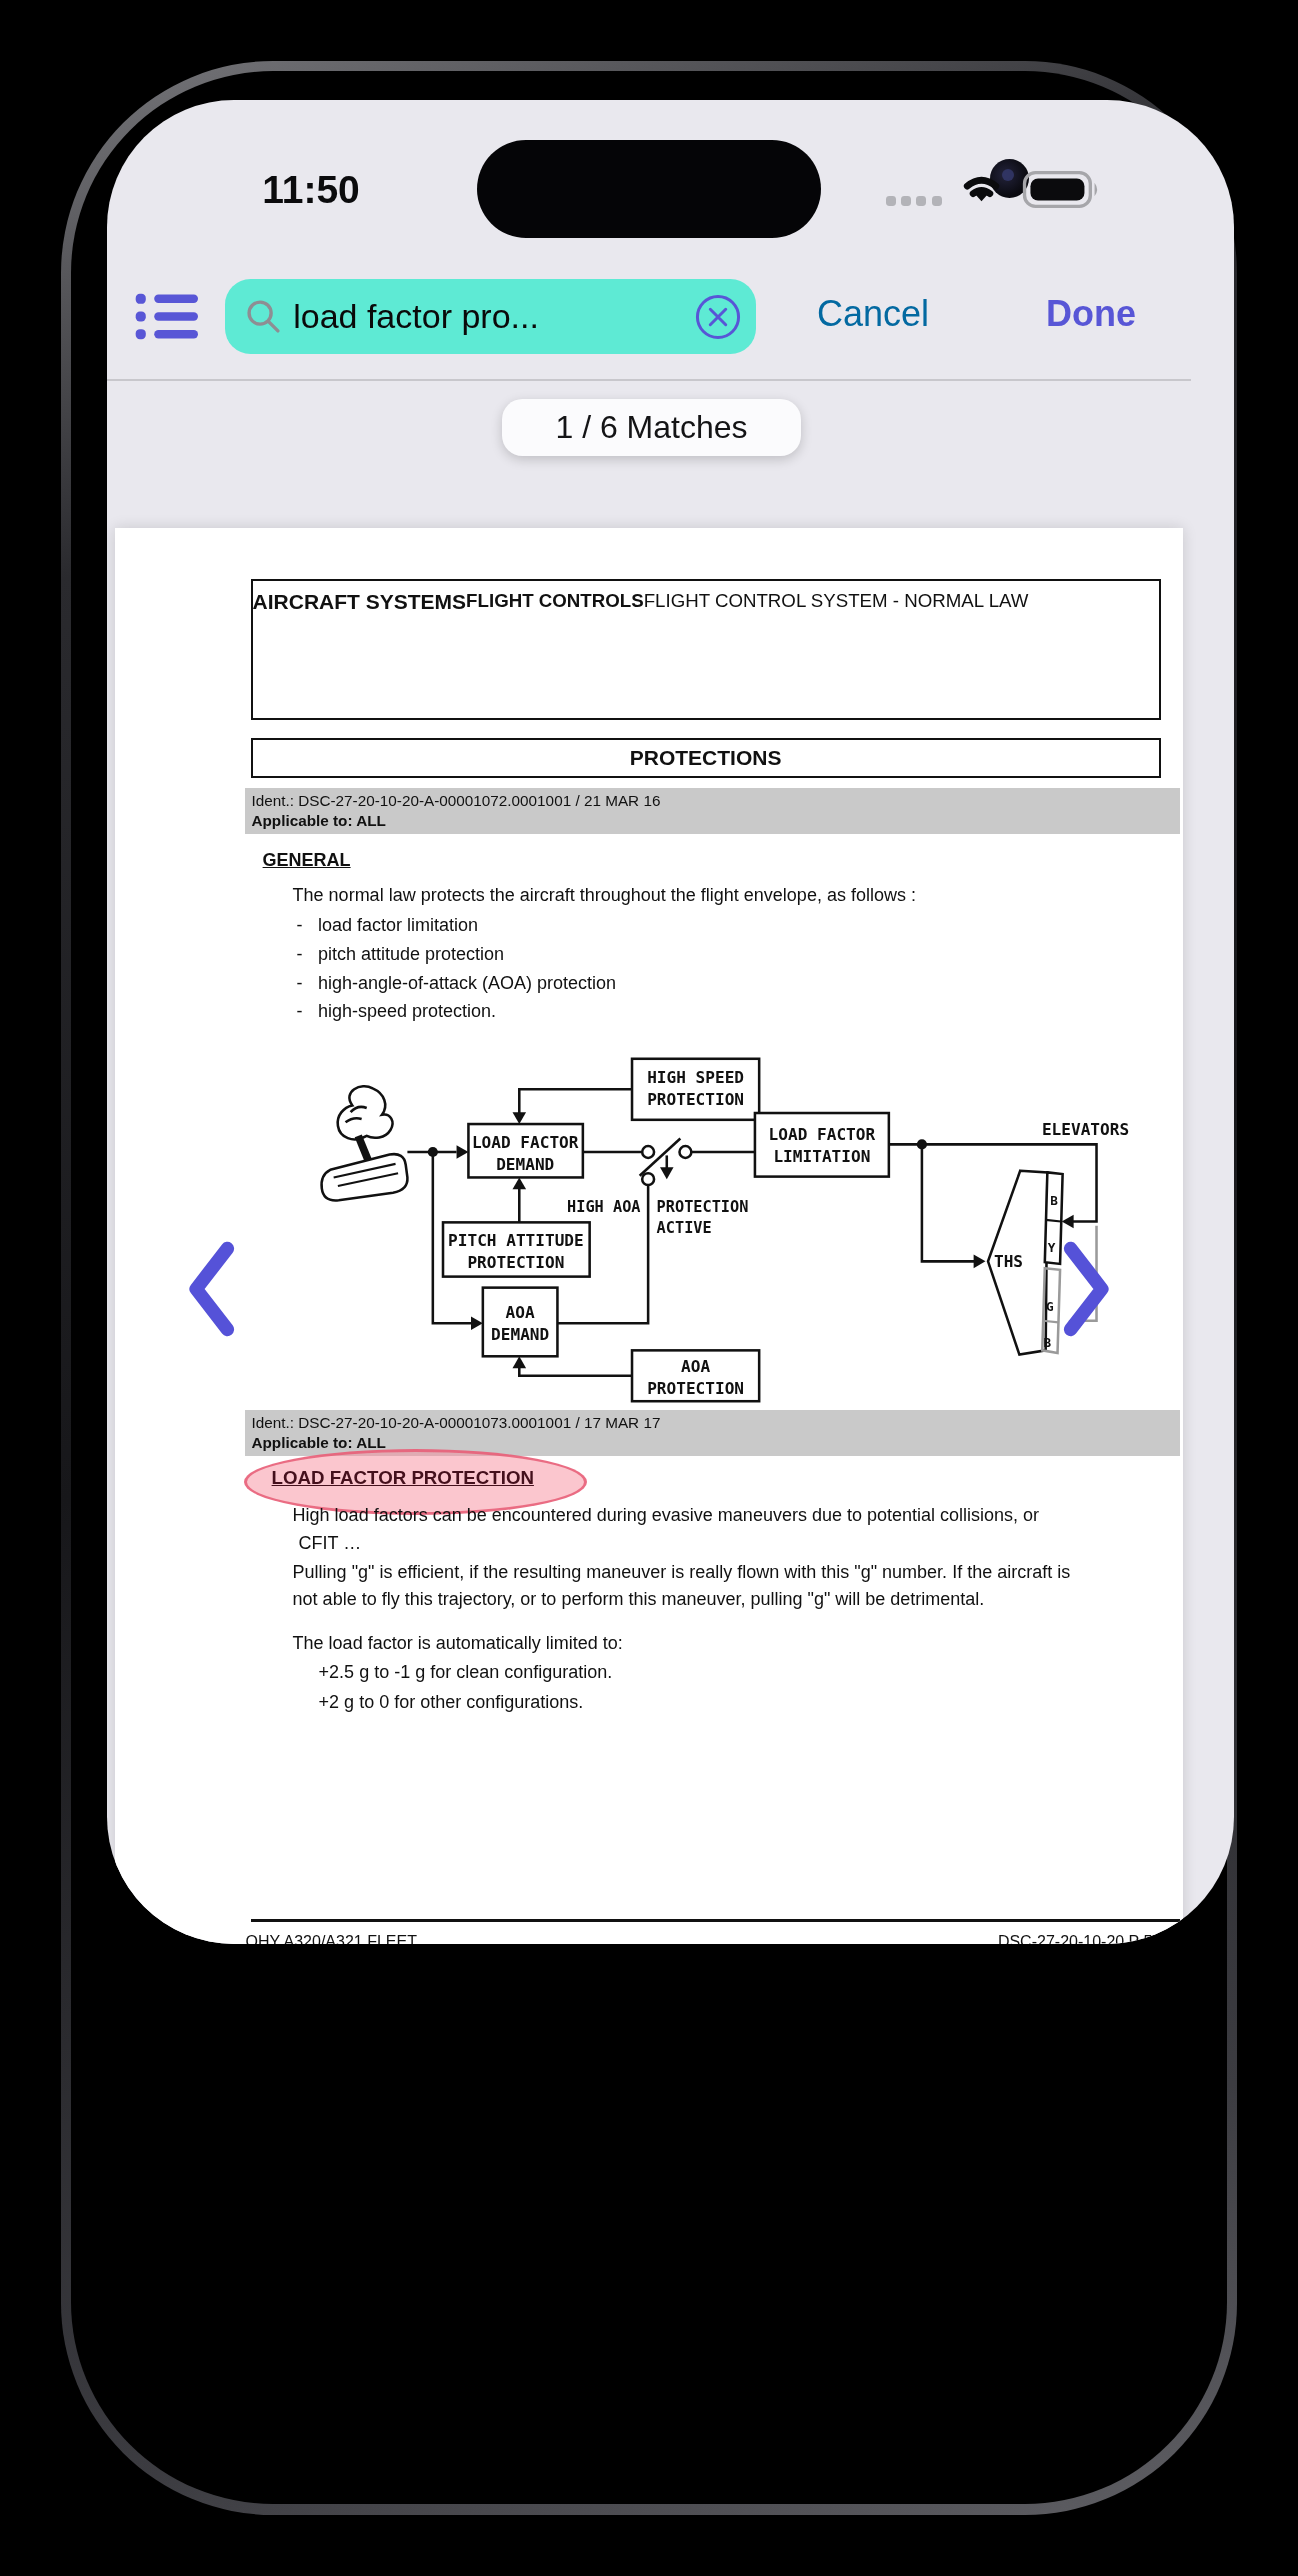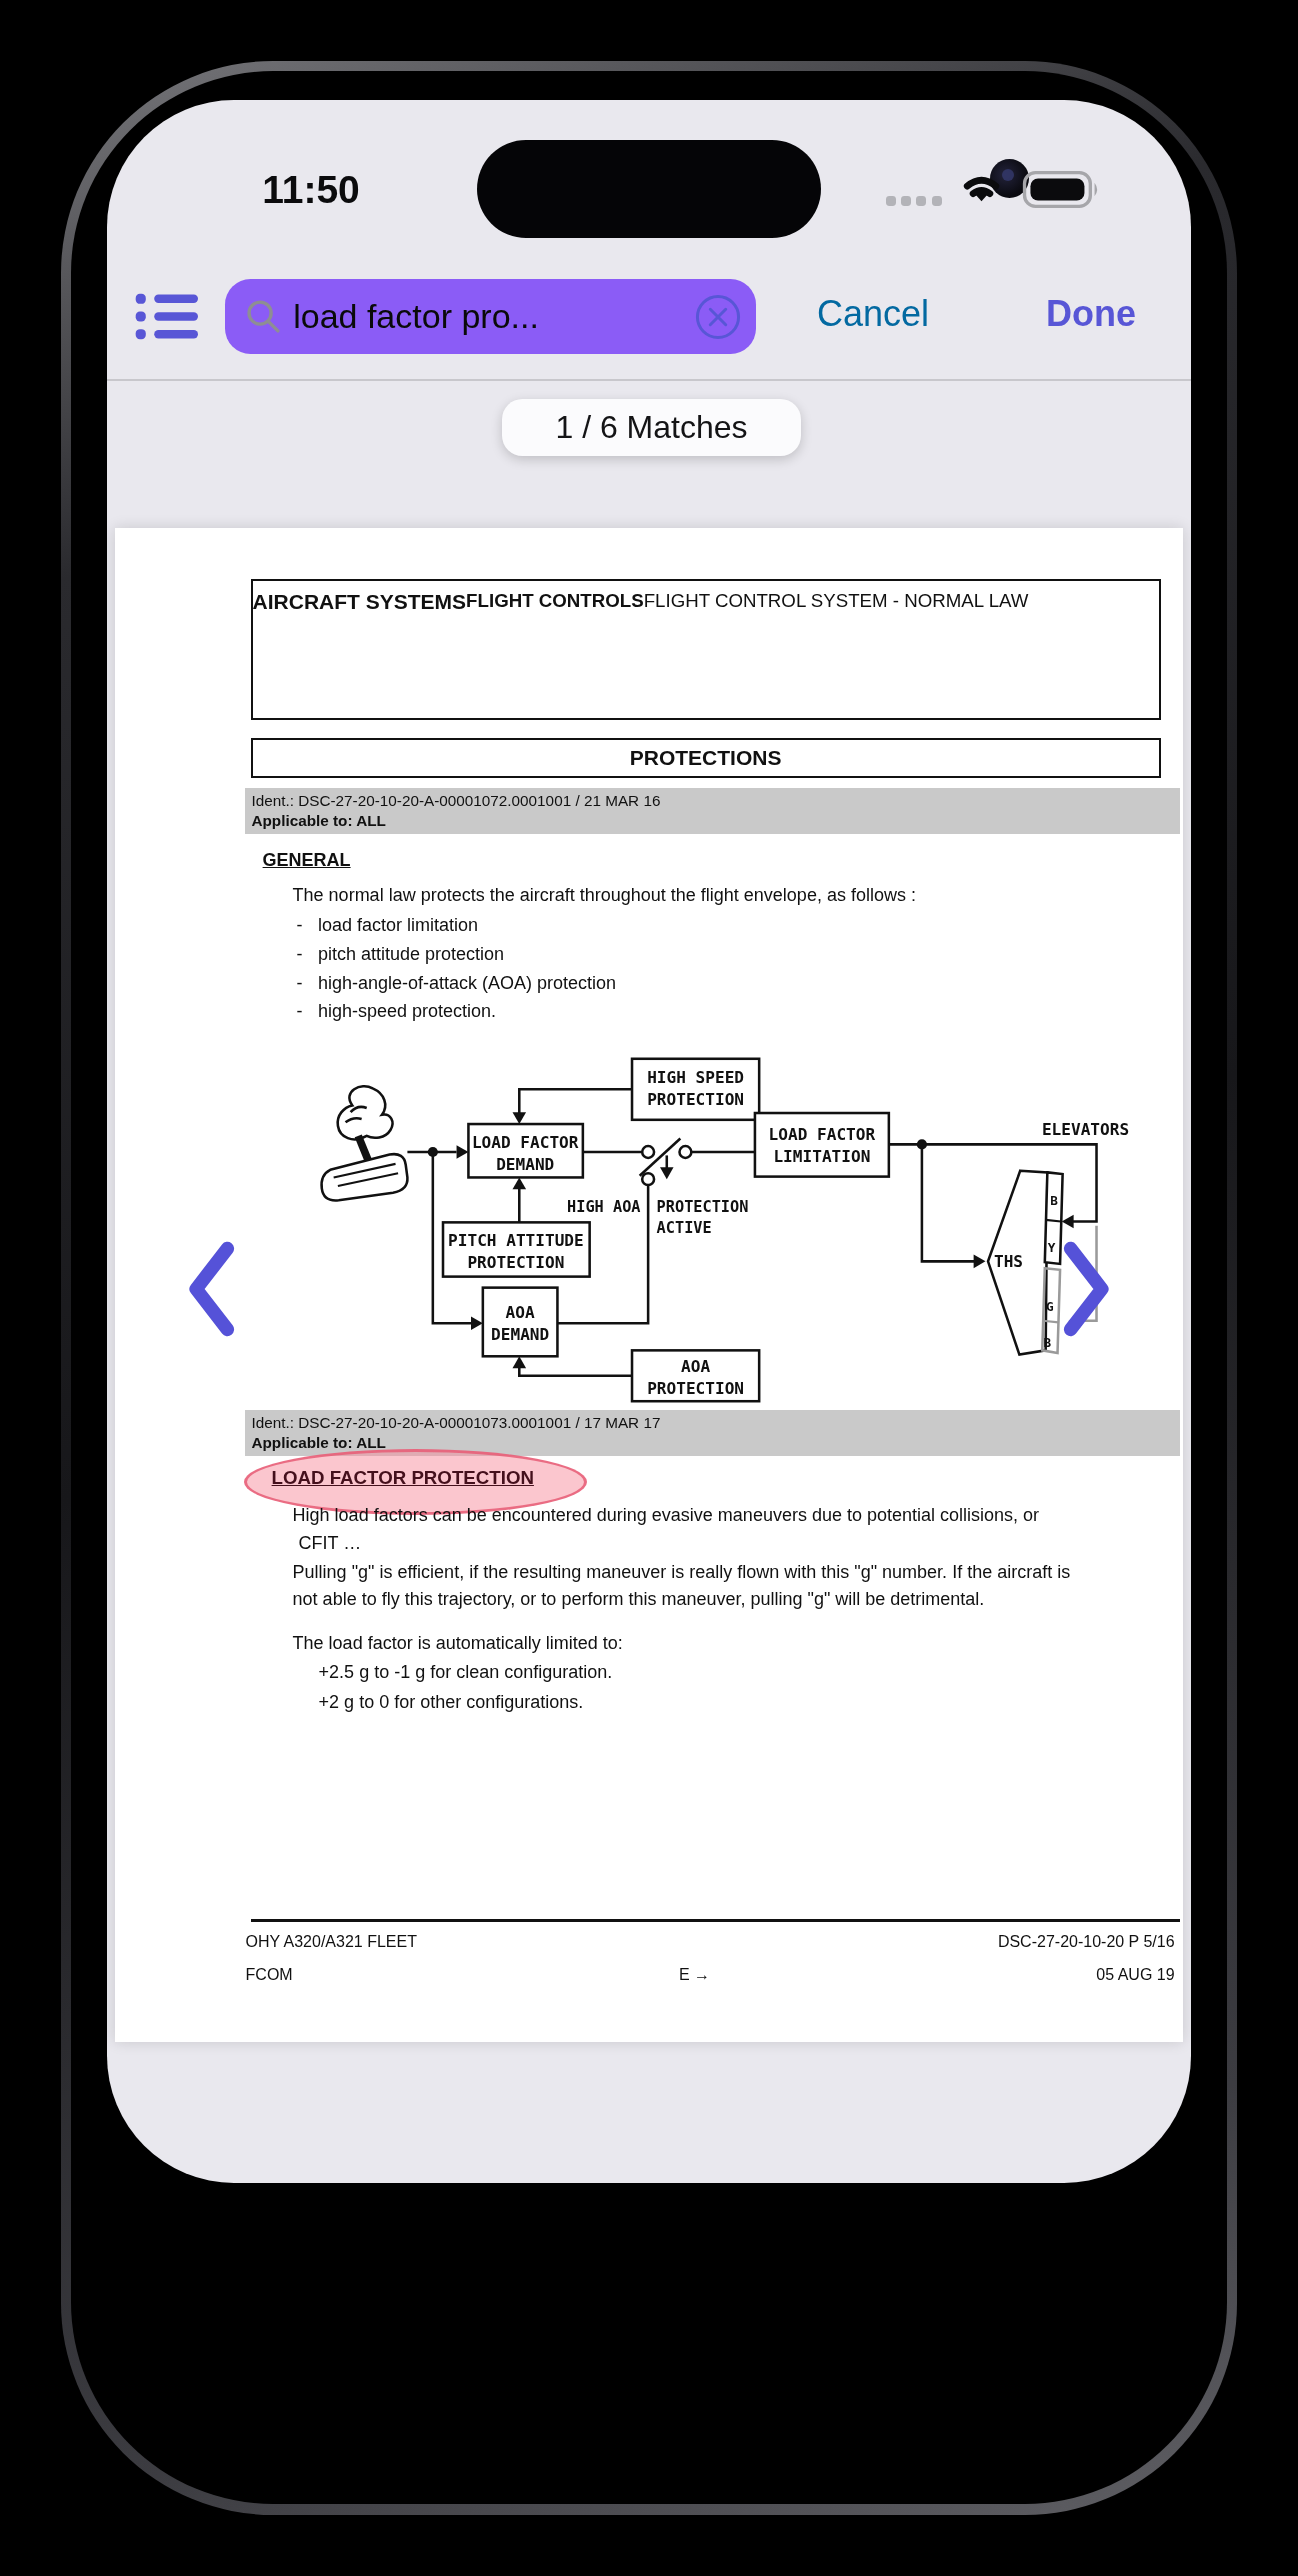--- a/index.html
+++ b/index.html
@@ -4,34 +4,34 @@
 <style>
   html,body{margin:0;padding:0;background:#000;}
   body{width:1298px;height:2576px;position:relative;font-family:"Liberation Sans",sans-serif;
        -webkit-font-smoothing:antialiased;}
   .abs{position:absolute;}
 
   
   .phone-outer{position:absolute;left:61px;top:61px;width:1176px;height:2454px;border-radius:212px;
     background:linear-gradient(160deg,#77777b 0%,#2a2a2e 18%,#17171a 50%,#3c3c41 85%,#606065 100%);}
   .phone-inner{position:absolute;left:10.2px;top:10.2px;width:1156px;height:2433px;border-radius:202px;background:#000;}
-  .screen{position:absolute;left:107px;top:100px;width:1084px;height:2083px;border-radius:127px;
-    background:#E9E8EE;overflow:hidden;}
+  .screen{position:absolute;left:107px;top:100px;width:1084px;height:1844px;border-radius:127px;
+    background:#E9E8EE;overflow:hidden;padding-left:43px;}
 
   
   .time{left:102px;top:68px;width:204px;text-align:center;font-size:39px;font-weight:600;color:#0b0b0d;}
   .island{left:370px;top:40px;width:344px;height:98px;border-radius:51px;background:#050507;}
   .camera{left:513px;top:18.7px;width:39px;height:39px;border-radius:50%;
     background:radial-gradient(circle at 40% 40%,#23233b 0%,#0a0a10 65%);position:absolute;}
   .camera::after{content:"";position:absolute;left:12px;top:10.2px;width:12px;height:12px;border-radius:50%;background:#343a6e;opacity:.8;}
   .sig-dot{width:10.2px;height:10.2px;border-radius:3.4px;background:#b3b3b8;position:absolute;top:96px;}
 
   
   .toolbar-sep{left:0;top:279px;width:1084px;height:1.7px;background:#c8c7cc;}
-  .search-field{left:118px;top:179px;width:531px;height:75px;border-radius:25.5px;background:#8b5cf6;
+  .search-field{left:118px;top:179px;width:531px;height:75px;border-radius:25.5px;background:#5eead4;
     display:flex;align-items:center;}
   .search-input{border:none;background:transparent;outline:none;font-size:34px;color:#0a0a0a;
     font-family:"Liberation Sans",sans-serif;width:373px;margin-left:8.5px;}
   .cancel{left:698px;top:193px;width:136px;font-size:36px;color:#0369a1;text-align:center;}
   .done{left:916px;top:193px;width:136px;font-size:36px;font-weight:700;color:#5856D6;text-align:center;}
 
   .badge{background:#FBFBFD;border-radius:20.4px;box-shadow:0 3.4px 12px rgba(0,0,0,.18);
     display:flex;align-items:center;justify-content:center;color:#141416;}
   .matches-badge{left:395px;top:299px;width:299px;height:57px;font-size:32px;text-align:right;}
   .pages-badge{left:333px;top:2099px;width:417px;height:70px;font-size:36px;}

